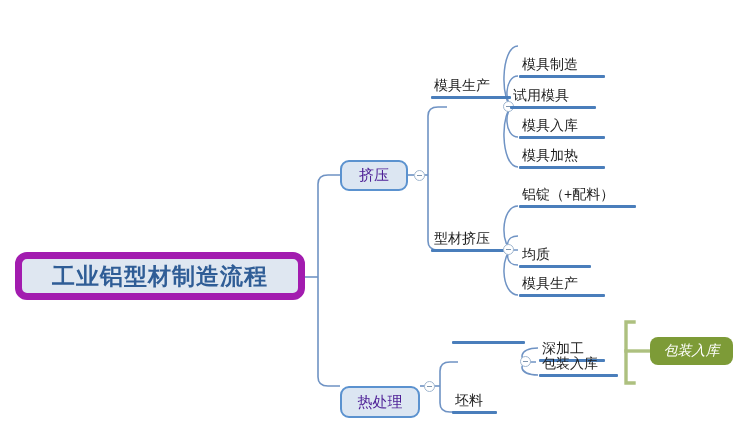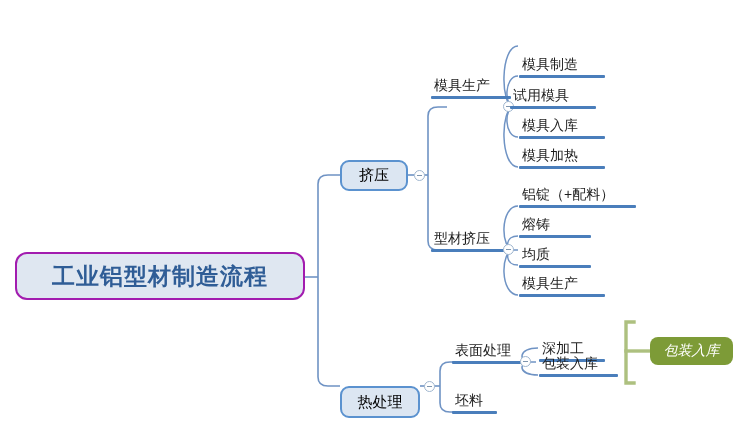--- a/index.html
+++ b/index.html
@@ -28,21 +28,21 @@
 
   
   .root-node {
     position: absolute;
     left: 15px;
     top: 252px;
     width: 290px;
     height: 48px;
     box-sizing: border-box;
     background: #dfe7f1;
-    border: 2px solid #a21caf;
+    border: 7px solid #a21caf;
     border-radius: 12px;
     display: flex;
     align-items: center;
     justify-content: center;
   }
   .root-node .root-label {
     font-size: 23px;
     font-weight: bold;
     color: #2f5d96;
     letter-spacing: 1px;
@@ -55,21 +55,21 @@
     box-sizing: border-box;
     background: #dce6f2;
     border: 2px solid #5b92cf;
     border-radius: 9px;
     display: flex;
     align-items: center;
     justify-content: center;
   }
   .branch-node .branch-label {
     font-size: 15px;
-    color: #000000;
+    color: #4c1d95;
     white-space: nowrap;
   }
   #branch-extrusion { left: 340px; top: 160px; width: 68px; height: 31px; }
   #branch-heat      { left: 340px; top: 370px; width: 80px; height: 32px; margin-top: 16px; }
 
   
   .sub-node {
     position: absolute;
     white-space: nowrap;
   }
@@ -226,21 +226,20 @@
   </div>
   <div class="collapse-toggle" style="left:503px; top:101px;"></div>
 
   <div class="sub-node" style="left:431px; top:229px; width:80px;">
     <span class="sub-label">型材挤压</span>
     <span class="sub-rule"></span>
   </div>
   <div class="collapse-toggle" style="left:503px; top:244px;"></div>
 
   <div class="sub-node" style="left:452px; top:341px; width:73px;">
-    <span class="sub-label">表面处理</span>
     <span class="sub-rule"></span>
   </div>
   <div class="collapse-toggle" style="left:520px; top:356px;"></div>
 
   <div class="sub-node" style="left:452px; top:391px; width:45px;">
     <span class="sub-label">坯料</span>
     <span class="sub-rule"></span>
   </div>
 
 
@@ -262,24 +261,20 @@
   <div class="leaf-node" style="left:519px; top:146px; width:86px;">
     <span class="leaf-label">模具加热</span>
     <span class="leaf-rule"></span>
   </div>
 
   <div class="leaf-node" style="left:519px; top:185px; width:117px;">
     <span class="leaf-label">铝锭（+配料）</span>
     <span class="leaf-rule"></span>
   </div>
 
-  <div class="leaf-node" style="left:519px; top:215px; width:72px;">
-    <span class="leaf-label">熔铸</span>
-    <span class="leaf-rule"></span>
-  </div>
 
   <div class="leaf-node" style="left:519px; top:245px; width:72px;">
     <span class="leaf-label">均质</span>
     <span class="leaf-rule"></span>
   </div>
 
   <div class="leaf-node" style="left:519px; top:274px; width:86px;">
     <span class="leaf-label">模具生产</span>
     <span class="leaf-rule"></span>
   </div>

